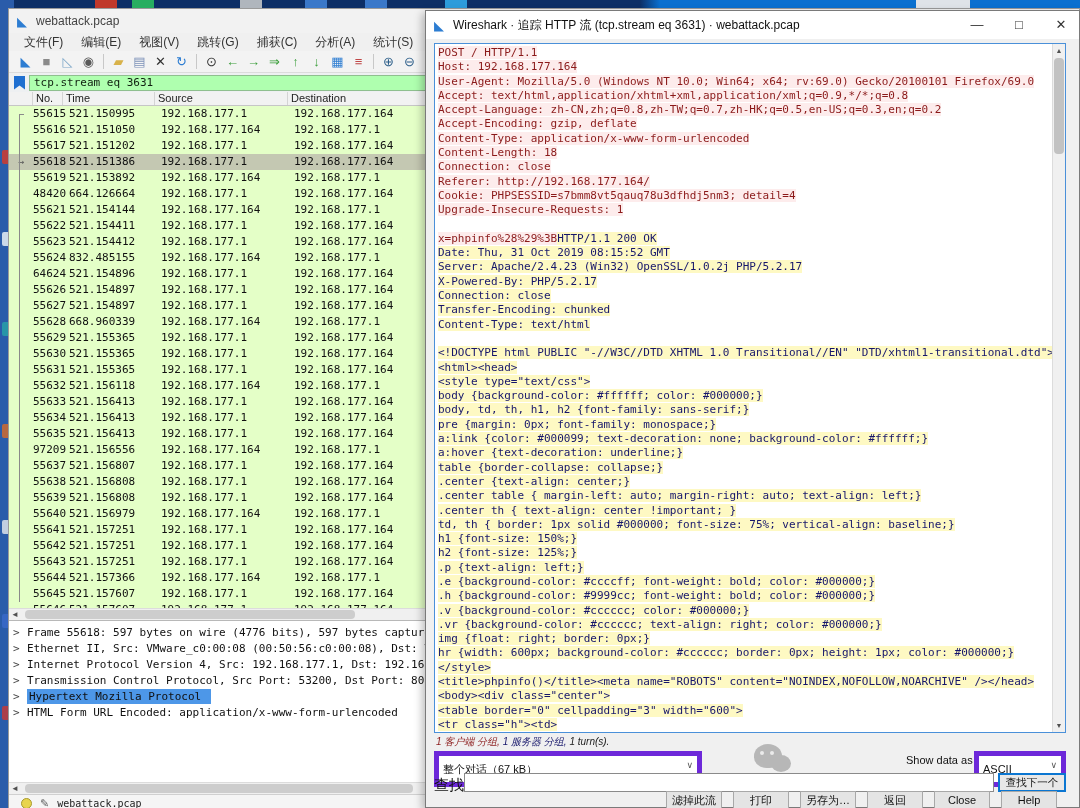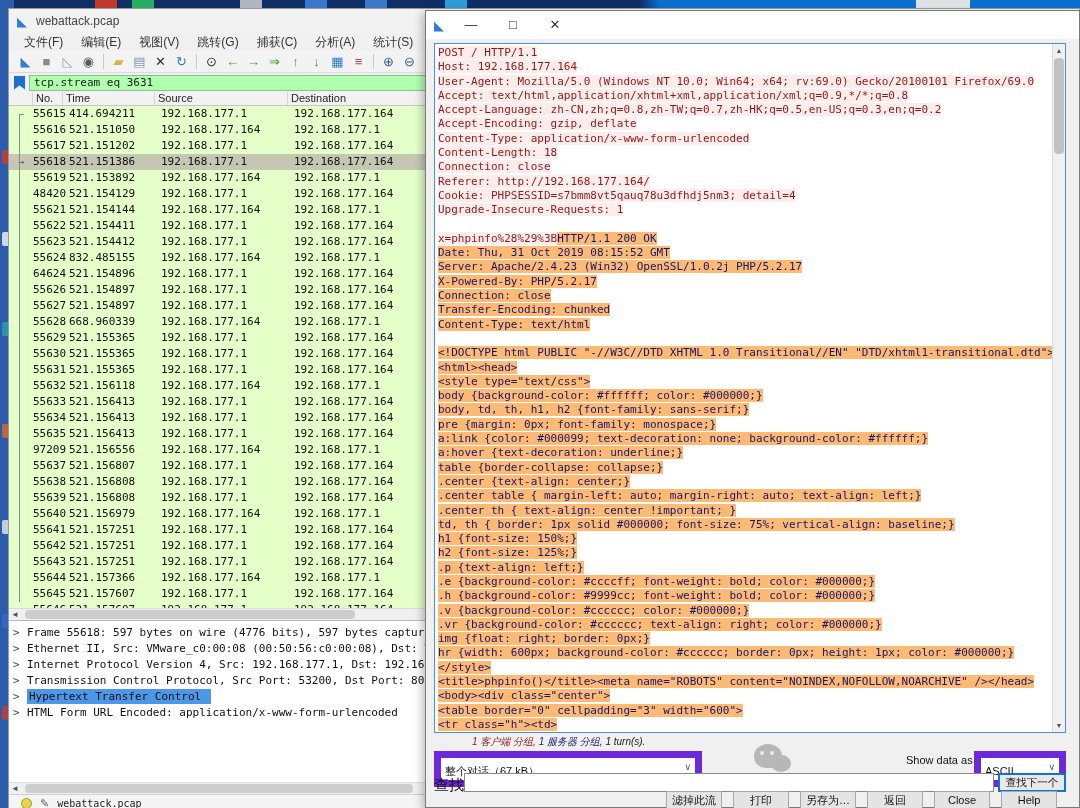--- a/index.html
+++ b/index.html
@@ -54,30 +54,30 @@
 
   
   .dialog { position:absolute; left:425px; top:10px; width:655px; height:798px; background:#f0f0f0; border:1px solid #7a7a7a; box-shadow:-3px 3px 8px rgba(0,0,0,.25); }
   .dlg-titlebar { height:28px; background:#ffffff; display:flex; align-items:center; padding-left:8px; gap:6px; }
   .dlg-title { font-size:12px; color:#111; flex:1; white-space:nowrap; overflow:hidden; }
   .dlg-ctl { width:36px; height:26px; text-align:center; line-height:26px; font-size:13px; color:#333; }
   .stream-area { position:absolute; left:8px; top:32px; width:632px; height:690px; background:#ffffff; border:1px solid #4a90d9; overflow:hidden; }
   .stream-pre { position:absolute; left:3px; top:2px; right:15px; font-family:"DejaVu Sans Mono",monospace; font-size:11px; line-height:14.3px; white-space:pre; }
   .sline { height:14.3px; white-space:pre; }
   .seg-c { color:#8b1a1a; background:#fdecec; }
-  .seg-s { color:#16166b; background:#fdba74; }
+  .seg-s { color:#16166b; background:#fef9c3; }
   .vscroll { position:absolute; right:0; top:0; width:13px; height:100%; background:#f0f0f0; border-left:1px solid #dcdcdc; }
   .vscroll .up,.vscroll .dn { position:absolute; left:0; width:12px; height:13px; font-size:7px; text-align:center; line-height:13px; color:#505050; }
   .vscroll .up { top:0; } .vscroll .dn { bottom:0; }
   .vscroll .thumb { position:absolute; left:1px; top:14px; width:10px; height:96px; background:#c2c2c2; border-radius:4px; }
 
-  .dlg-hint { position:absolute; left:10px; top:724px; font-size:10px; font-style:italic;margin-left:36px; }
+  .dlg-hint { position:absolute; left:10px; top:724px; font-size:10px; font-style:italic; }
   .hint-client { color:#8b1a1a; } .hint-server { color:#16166b; } .hint-plain { color:#222; }
   .dlg-row1 { position:absolute; left:8px; top:740px; width:639px; height:20px; }
-  .combo { height:36px; background:#ffffff; border:7px solid #6d28d9; font-size:11px; line-height:18px; padding:4px 4px; position:relative; color:#111; }
+  .combo { height:36px; background:#ffffff; border:5px solid #6d28d9; font-size:11px; line-height:18px; padding:4px 4px; position:relative; color:#111; }
   .combo .arr { position:absolute; right:4px; top:0; line-height:18px; font-size:9px; color:#555; }
   .combo-conv { position:absolute; left:0; top:0; width:268px; }
   .showdata-label { position:absolute; left:472px; top:3px; font-size:11px; color:#111; }
   .combo-ascii { position:absolute; left:540px; top:0; width:92px; }
   .dlg-row2 { position:absolute; left:8px; top:762px; width:639px; height:20px; }
   .find-label { position:absolute; left:0; top:3px; font-size:15px; }
   .find-input { position:absolute; left:30px; top:0; width:530px; height:19px; background:#fff; border:1px solid #8a8a8a; }
   .find-next-btn { position:absolute; left:564px; top:0; width:68px; height:19px; background:#e8e8e8; border:2px solid #0b76d1; font-size:10.5px; line-height:15px; text-align:center; }
   .dlg-buttons { position:absolute; right:22px; top:780px; display:flex; gap:11px; }
   .dlg-btn { width:56px; height:19px; background:#e4e4e4; border:1px solid #a8a8a8; font-size:11px; line-height:17px; text-align:center; color:#111; }
@@ -164,21 +164,21 @@
     <div>No.</div>
     <div>Time</div>
     <div>Source</div>
     <div>Destination</div>
   </div>
   <div class="pl-rows" id="packet-rows">
     <div class="conv-line"></div>
   <div class="packet-row">
         <div class="ind"></div>
         <div class="no">55615</div>
-        <div class="t">414.694211</div>
+        <div class="t">521.150995</div>
         <div class="t">192.168.177.1</div>
         <div class="t">192.168.177.164</div>
       </div>
       <div class="packet-row">
         <div class="ind"></div>
         <div class="no">55616</div>
         <div class="t">521.151050</div>
         <div class="t">192.168.177.164</div>
         <div class="t">192.168.177.1</div>
       </div>
@@ -199,21 +199,21 @@
       <div class="packet-row">
         <div class="ind"></div>
         <div class="no">55619</div>
         <div class="t">521.153892</div>
         <div class="t">192.168.177.164</div>
         <div class="t">192.168.177.1</div>
       </div>
       <div class="packet-row">
         <div class="ind"></div>
         <div class="no">48420</div>
-        <div class="t">521.154129</div>
+        <div class="t">664.126664</div>
         <div class="t">192.168.177.1</div>
         <div class="t">192.168.177.164</div>
       </div>
       <div class="packet-row">
         <div class="ind"></div>
         <div class="no">55621</div>
         <div class="t">521.154144</div>
         <div class="t">192.168.177.164</div>
         <div class="t">192.168.177.1</div>
       </div>
@@ -396,38 +396,39 @@
   <div class="pl-hscroll">
     <div class="scroll-larrow">◄</div>
     <div class="scroll-thumb-h" style="left:16px;width:330px;"></div>
   </div>
 
   <div class="details-pane" id="detail-rows">
       <div class="detail-row"><span class="exp">&gt;</span><span class="txt">Frame 55618: 597 bytes on wire (4776 bits), 597 bytes captured</span></div>
       <div class="detail-row"><span class="exp">&gt;</span><span class="txt">Ethernet II, Src: VMware_c0:00:08 (00:50:56:c0:00:08), Dst: VMw</span></div>
       <div class="detail-row"><span class="exp">&gt;</span><span class="txt">Internet Protocol Version 4, Src: 192.168.177.1, Dst: 192.168.1</span></div>
       <div class="detail-row"><span class="exp">&gt;</span><span class="txt">Transmission Control Protocol, Src Port: 53200, Dst Port: 80, S</span></div>
-      <div class="detail-row sel"><span class="exp">&gt;</span><span class="txt">Hypertext Transfer Control</span></div>
+      <div class="detail-row sel"><span class="exp">&gt;</span><span class="txt">Hypertext Mozilla Protocol</span></div>
       <div class="detail-row"><span class="exp">&gt;</span><span class="txt">HTML Form URL Encoded: application/x-www-form-urlencoded</span></div>
     </div>
   <div class="dt-hscroll">
     <div class="scroll-larrow">◄</div>
     <div class="scroll-thumb-h" style="left:16px;width:388px;"></div>
   </div>
 
   <div class="mw-statusbar">
     <span class="expert-dot"></span>
     <span class="pencil-icon">✎</span>
     <span class="statusbar-file">webattack.pcap</span>
   </div>
 </div>
 
 <div class="dialog">
   <div class="dlg-titlebar">
     <span class="shark-icon">◣</span>
+    <span class="dlg-title">Wireshark · 追踪 HTTP 流 (tcp.stream eq 3631) · webattack.pcap</span>
     <span class="dlg-ctl">—</span>
     <span class="dlg-ctl">□</span>
     <span class="dlg-ctl">✕</span>
   </div>
 
   <div class="stream-area">
     <div class="stream-pre" id="stream-pre"><div class="sline"><span class="seg-c">POST / HTTP/1.1</span></div><div class="sline"><span class="seg-c">Host: 192.168.177.164</span></div><div class="sline"><span class="seg-c">User-Agent: Mozilla/5.0 (Windows NT 10.0; Win64; x64; rv:69.0) Gecko/20100101 Firefox/69.0</span></div><div class="sline"><span class="seg-c">Accept: text/html,application/xhtml+xml,application/xml;q=0.9,*/*;q=0.8</span></div><div class="sline"><span class="seg-c">Accept-Language: zh-CN,zh;q=0.8,zh-TW;q=0.7,zh-HK;q=0.5,en-US;q=0.3,en;q=0.2</span></div><div class="sline"><span class="seg-c">Accept-Encoding: gzip, deflate</span></div><div class="sline"><span class="seg-c">Content-Type: application/x-www-form-urlencoded</span></div><div class="sline"><span class="seg-c">Content-Length: 18</span></div><div class="sline"><span class="seg-c">Connection: close</span></div><div class="sline"><span class="seg-c">Referer: http://192.168.177.164/</span></div><div class="sline"><span class="seg-c">Cookie: PHPSESSID=s7bmm8vt5qauq78u3dfhdj5nm3; detail=4</span></div><div class="sline"><span class="seg-c">Upgrade-Insecure-Requests: 1</span></div><div class="sline">&nbsp;</div><div class="sline"><span class="seg-c">x=phpinfo%28%29%3B</span><span class="seg-s">HTTP/1.1 200 OK</span></div><div class="sline"><span class="seg-s">Date: Thu, 31 Oct 2019 08:15:52 GMT</span></div><div class="sline"><span class="seg-s">Server: Apache/2.4.23 (Win32) OpenSSL/1.0.2j PHP/5.2.17</span></div><div class="sline"><span class="seg-s">X-Powered-By: PHP/5.2.17</span></div><div class="sline"><span class="seg-s">Connection: close</span></div><div class="sline"><span class="seg-s">Transfer-Encoding: chunked</span></div><div class="sline"><span class="seg-s">Content-Type: text/html</span></div><div class="sline">&nbsp;</div><div class="sline"><span class="seg-s">&lt;!DOCTYPE html PUBLIC "-//W3C//DTD XHTML 1.0 Transitional//EN" "DTD/xhtml1-transitional.dtd"&gt;</span></div><div class="sline"><span class="seg-s">&lt;html&gt;&lt;head&gt;</span></div><div class="sline"><span class="seg-s">&lt;style type="text/css"&gt;</span></div><div class="sline"><span class="seg-s">body {background-color: #ffffff; color: #000000;}</span></div><div class="sline"><span class="seg-s">body, td, th, h1, h2 {font-family: sans-serif;}</span></div><div class="sline"><span class="seg-s">pre {margin: 0px; font-family: monospace;}</span></div><div class="sline"><span class="seg-s">a:link {color: #000099; text-decoration: none; background-color: #ffffff;}</span></div><div class="sline"><span class="seg-s">a:hover {text-decoration: underline;}</span></div><div class="sline"><span class="seg-s">table {border-collapse: collapse;}</span></div><div class="sline"><span class="seg-s">.center {text-align: center;}</span></div><div class="sline"><span class="seg-s">.center table { margin-left: auto; margin-right: auto; text-align: left;}</span></div><div class="sline"><span class="seg-s">.center th { text-align: center !important; }</span></div><div class="sline"><span class="seg-s">td, th { border: 1px solid #000000; font-size: 75%; vertical-align: baseline;}</span></div><div class="sline"><span class="seg-s">h1 {font-size: 150%;}</span></div><div class="sline"><span class="seg-s">h2 {font-size: 125%;}</span></div><div class="sline"><span class="seg-s">.p {text-align: left;}</span></div><div class="sline"><span class="seg-s">.e {background-color: #ccccff; font-weight: bold; color: #000000;}</span></div><div class="sline"><span class="seg-s">.h {background-color: #9999cc; font-weight: bold; color: #000000;}</span></div><div class="sline"><span class="seg-s">.v {background-color: #cccccc; color: #000000;}</span></div><div class="sline"><span class="seg-s">.vr {background-color: #cccccc; text-align: right; color: #000000;}</span></div><div class="sline"><span class="seg-s">img {float: right; border: 0px;}</span></div><div class="sline"><span class="seg-s">hr {width: 600px; background-color: #cccccc; border: 0px; height: 1px; color: #000000;}</span></div><div class="sline"><span class="seg-s">&lt;/style&gt;</span></div><div class="sline"><span class="seg-s">&lt;title&gt;phpinfo()&lt;/title&gt;&lt;meta name="ROBOTS" content="NOINDEX,NOFOLLOW,NOARCHIVE" /&gt;&lt;/head&gt;</span></div><div class="sline"><span class="seg-s">&lt;body&gt;&lt;div class="center"&gt;</span></div><div class="sline"><span class="seg-s">&lt;table border="0" cellpadding="3" width="600"&gt;</span></div><div class="sline"><span class="seg-s">&lt;tr class="h"&gt;&lt;td&gt;</span></div></div>
     <div class="vscroll">
       <div class="up">▲</div>
       <div class="thumb"></div>

